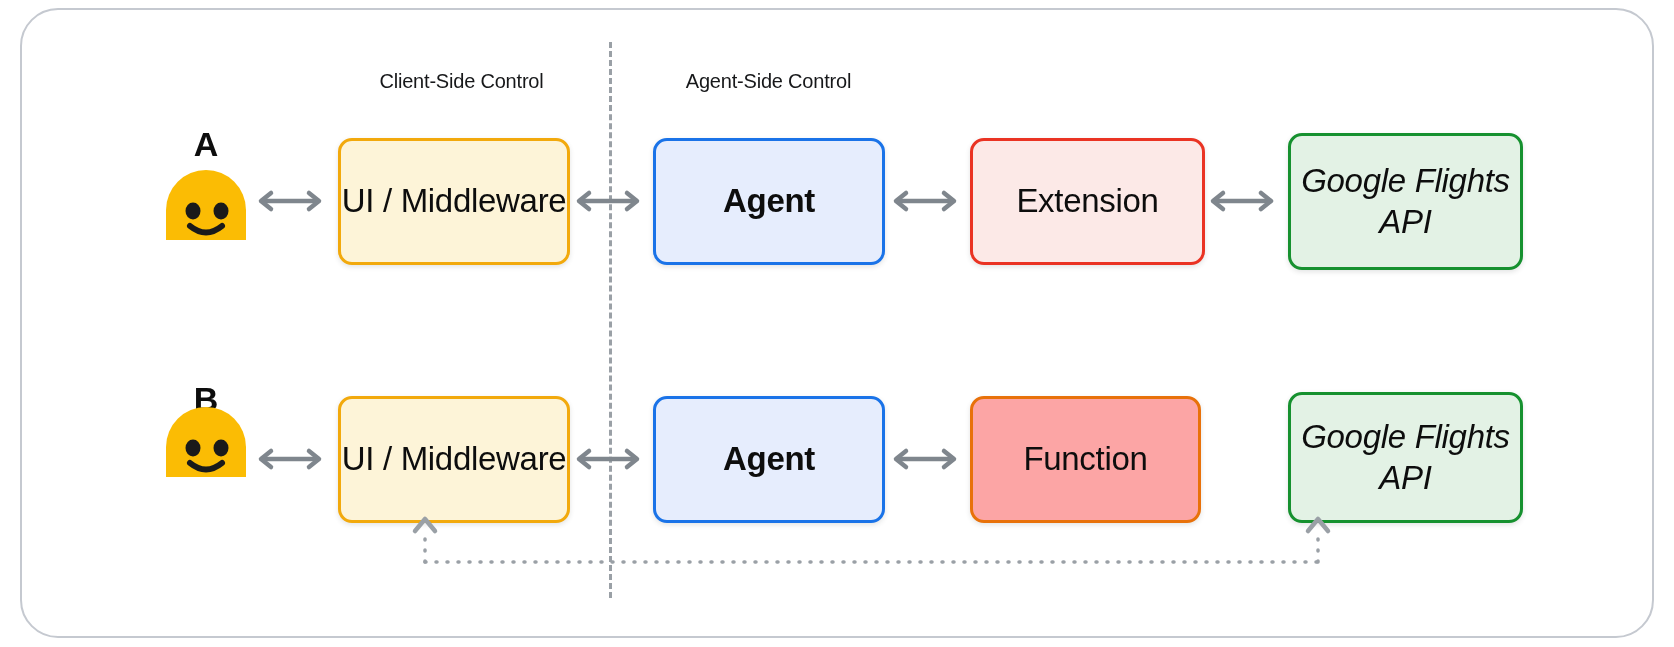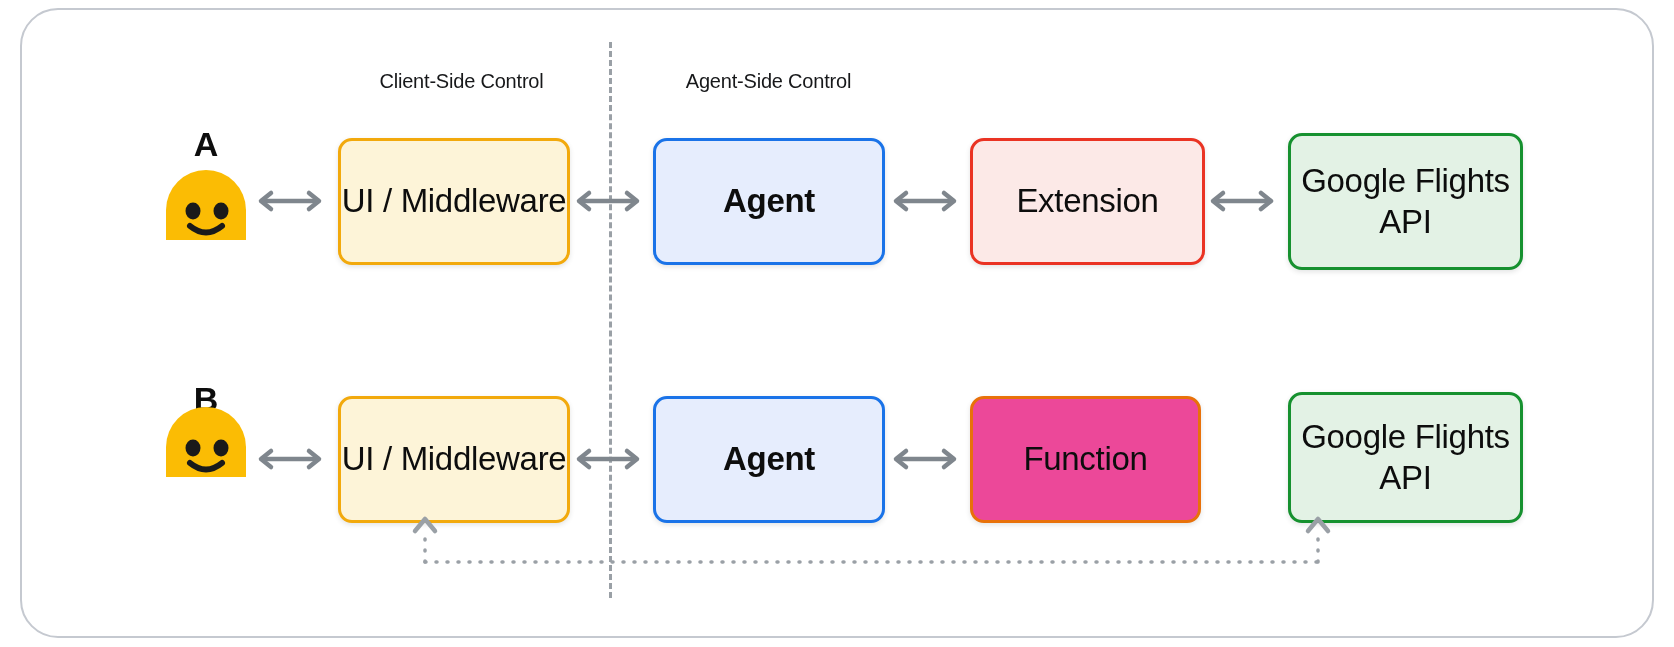--- a/index.html
+++ b/index.html
@@ -92,21 +92,21 @@
     font-weight: 400;
     color: #0d0d0d;
     letter-spacing: -0.3px;
     line-height: 1.22;
     box-shadow: 0 2px 5px rgba(60,64,67,0.14);
   }
   .box-ui       { border-color: #f2a90c; background: #fdf4d8; }
   .box-agent    { border-color: #1a73e8; background: #e6edfd; font-weight: bold; }
   .box-ext      { border-color: #ea3323; background: #fce9e7; }
   .box-func     { border-color: #e8710a; background: #fceade; }
-  .box-api      { border-color: #16912f; background: #e3f2e5; }
+  .box-api      { border-color: #16912f; background: #e3f2e5; font-style: italic; }
 
   
   #box-ui-a    { left: 338px;  top: 138px; width: 232px; height: 127px; }
   #box-agent-a { left: 653px;  top: 138px; width: 232px; height: 127px; }
   #box-ext-a   { left: 970px;  top: 138px; width: 235px; height: 127px; }
   #box-api-a   { left: 1288px; top: 133px; width: 235px; height: 137px; }
 
   
   #box-ui-b    { left: 338px;  top: 396px; width: 232px; height: 127px; }
   #box-agent-b { left: 653px;  top: 396px; width: 232px; height: 127px; }
@@ -216,21 +216,21 @@
   </svg>
 
   <div class="node-box box-agent" id="box-agent-b" style="border-color: rgb(26, 115, 232); background: rgb(230, 237, 253);">Agent</div>
 
   <svg class="arrow2" id="arrow-b3" viewBox="0 0 72 26">
     <line x1="10" y1="13" x2="62" y2="13" stroke="#7f868d" stroke-width="4.5" stroke-linecap="round"></line>
     <polyline points="17,5 7,13 17,21" fill="none" stroke="#7f868d" stroke-width="4.5" stroke-linecap="round" stroke-linejoin="round"></polyline>
     <polyline points="55,5 65,13 55,21" fill="none" stroke="#7f868d" stroke-width="4.5" stroke-linecap="round" stroke-linejoin="round"></polyline>
   </svg>
 
-  <div class="node-box box-func" id="box-func-b" style="border-color: rgb(232, 113, 10); background: #ec4899;">Function</div>
+  <div class="node-box box-func" id="box-func-b" style="border-color: rgb(232, 113, 10); background: #fca5a5;">Function</div>
 
   <div class="node-box box-api" id="box-api-b" style="border-color: rgb(22, 145, 47); background: rgb(227, 242, 229);">Google Flights API</div>
 
   <svg id="return-path" viewBox="0 0 960 70">
 
     <line x1="25" y1="47" x2="918" y2="47" stroke="#9aa0a6" stroke-width="3.5" stroke-linecap="round" stroke-dasharray="1 10"></line>
 
     <line x1="25" y1="47" x2="25" y2="14" stroke="#9aa0a6" stroke-width="3.5" stroke-linecap="round" stroke-dasharray="1 10"></line>
     <polyline points="15,16 25,4 35,16" fill="none" stroke="#9aa0a6" stroke-width="4.5" stroke-linecap="round" stroke-linejoin="round"></polyline>
 

